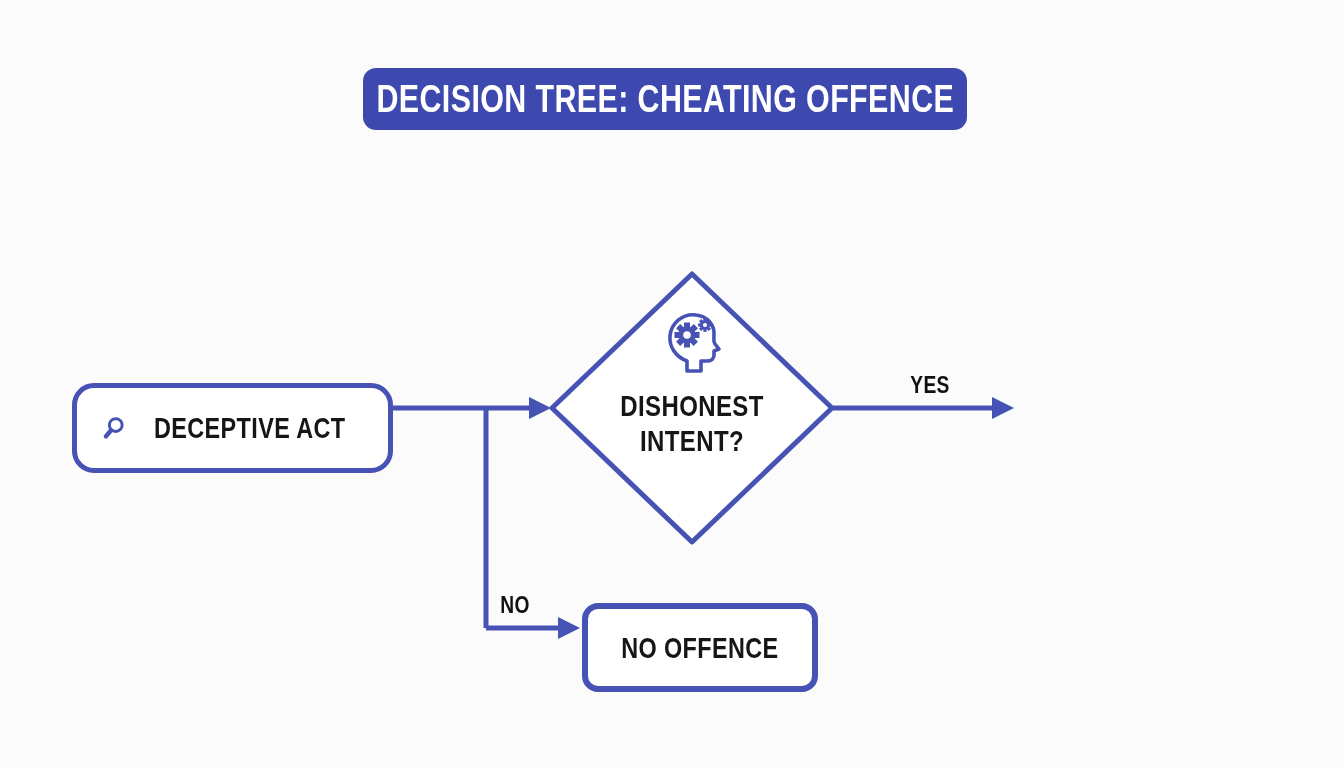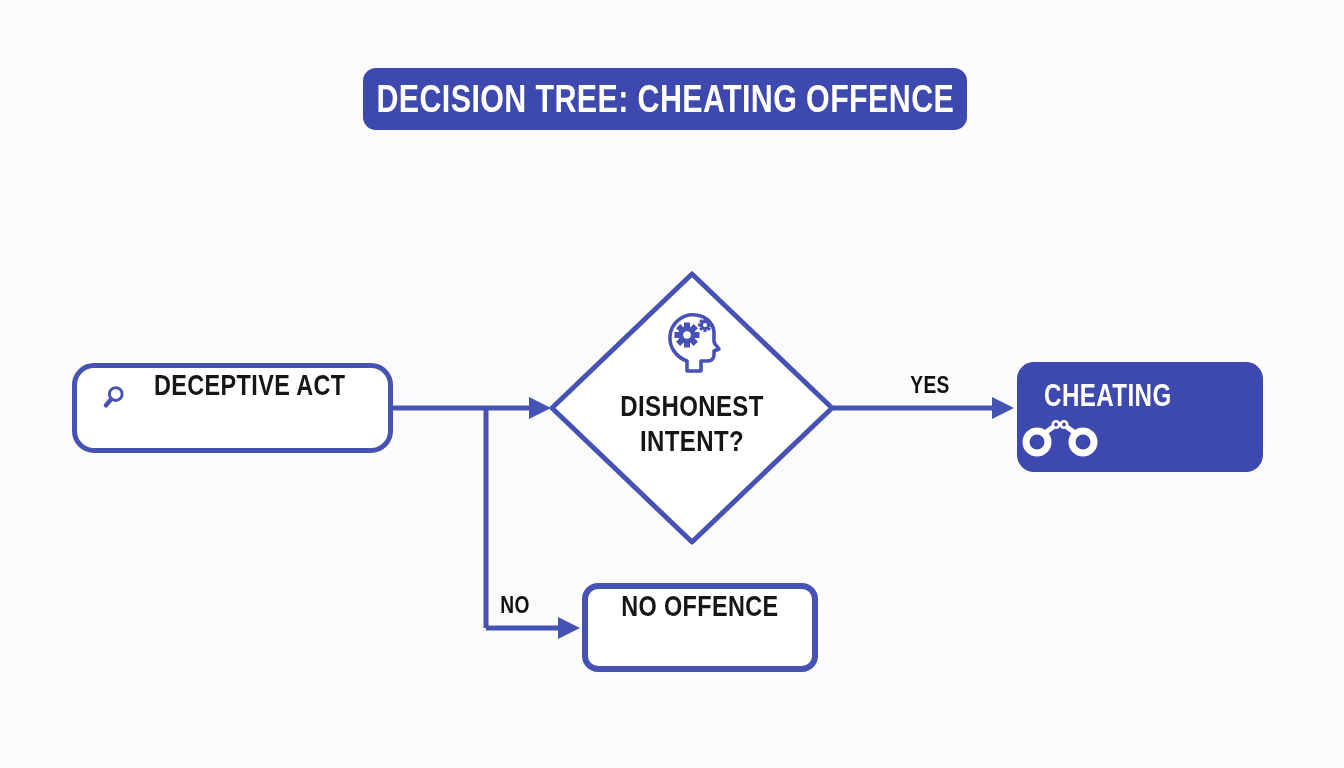--- a/index.html
+++ b/index.html
@@ -22,21 +22,21 @@
 
   .cond{display:inline-block;transform:scaleX(0.78);transform-origin:center;
         font-weight:700;letter-spacing:0.5px;white-space:nowrap;}
 
   .banner{
     position:absolute;left:363px;top:68px;width:604px;height:62px;
     background:var(--primary-fill);border-radius:13px;
     display:flex;align-items:center;justify-content:center;
     color:var(--text-light);font-size:39px;
   }
-  .node{position:absolute;display:flex;justify-content:center;}
+  .node{position:absolute;display:flex;align-items:center;justify-content:center;margin-top:20px;}
   .node-deceptive{
     left:72px;top:363px;width:321px;height:90px;background:#ffffff;
     border:5px solid var(--stroke);border-radius:22px;padding:0 16px 0 24px;
     color:var(--text-dark);font-size:30px;
   }
   .node-deceptive .label-wrap{flex:1;text-align:center;}
   .node-cheating{
     left:1017px;top:362px;width:246px;height:110px;
     background:var(--primary-fill);border-radius:17px;
     flex-direction:column;gap:3px;color:var(--text-light);font-size:31px;
@@ -110,33 +110,20 @@
         <rect x="-12.5" y="-3" width="25" height="6" transform="rotate(45)"></rect>
         <rect x="-12.5" y="-3" width="25" height="6" transform="rotate(90)"></rect>
         <rect x="-12.5" y="-3" width="25" height="6" transform="rotate(135)"></rect>
         <circle r="8.5"></circle>
         <circle r="3.8" fill="#ffffff"></circle>
       </g>
     </g>
   </svg>
   <div class="diamond-label">DISHONEST INTENT?</div>
 
-  <div class="node node-cheating">
-    <span class="cond">CHEATING</span>
-    <svg class="icon" width="86" height="40" viewBox="0 0 86 40">
-      <g stroke="#ffffff" fill="none">
-        <circle cx="20" cy="25" r="11" stroke-width="7"></circle>
-        <circle cx="66" cy="25" r="11" stroke-width="7"></circle>
-        <line x1="28" y1="16" x2="36" y2="10" stroke-width="5"></line>
-        <line x1="58" y1="16" x2="50" y2="10" stroke-width="5"></line>
-        <circle cx="39" cy="7.5" r="3.2" stroke-width="2.6"></circle>
-        <circle cx="47" cy="7.5" r="3.2" stroke-width="2.6"></circle>
-      </g>
-    </svg>
-  </div>
 
   <div class="node node-nooffence">
     <span class="cond">NO OFFENCE</span>
   </div>
 
   <div class="edge-label edge-label-yes">YES</div>
   <div class="edge-label edge-label-no">NO</div>
 
 </div>
 

